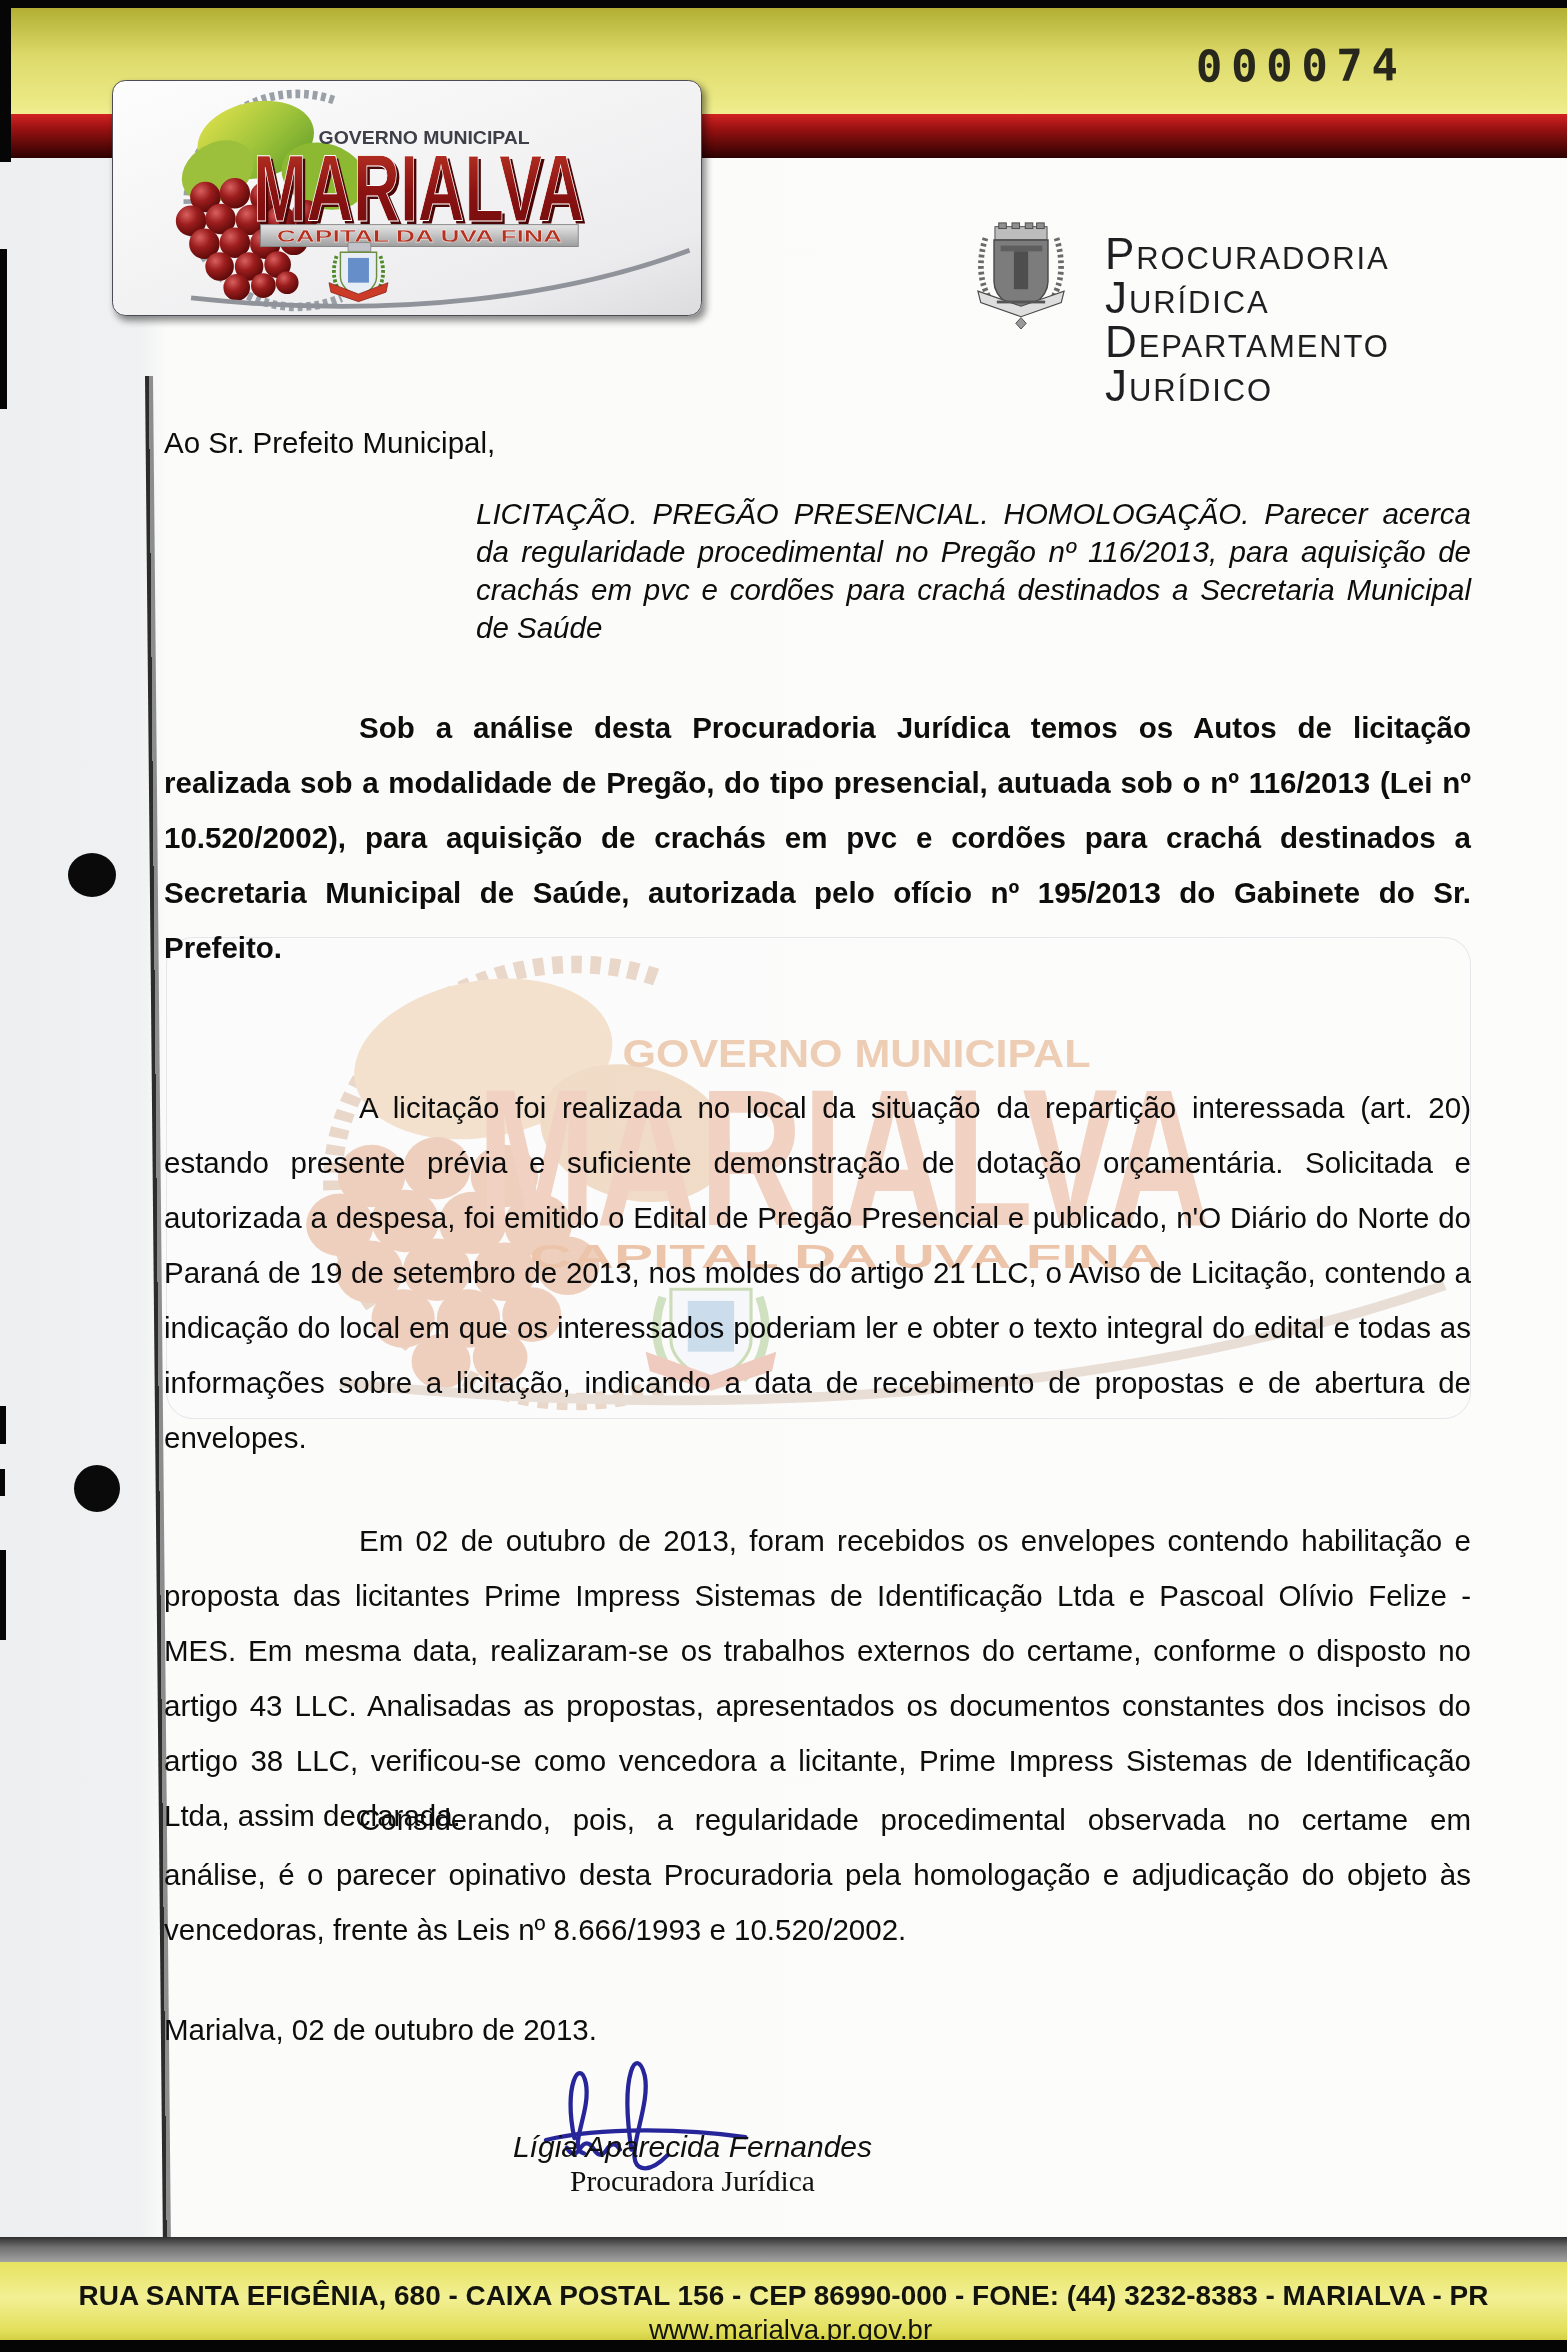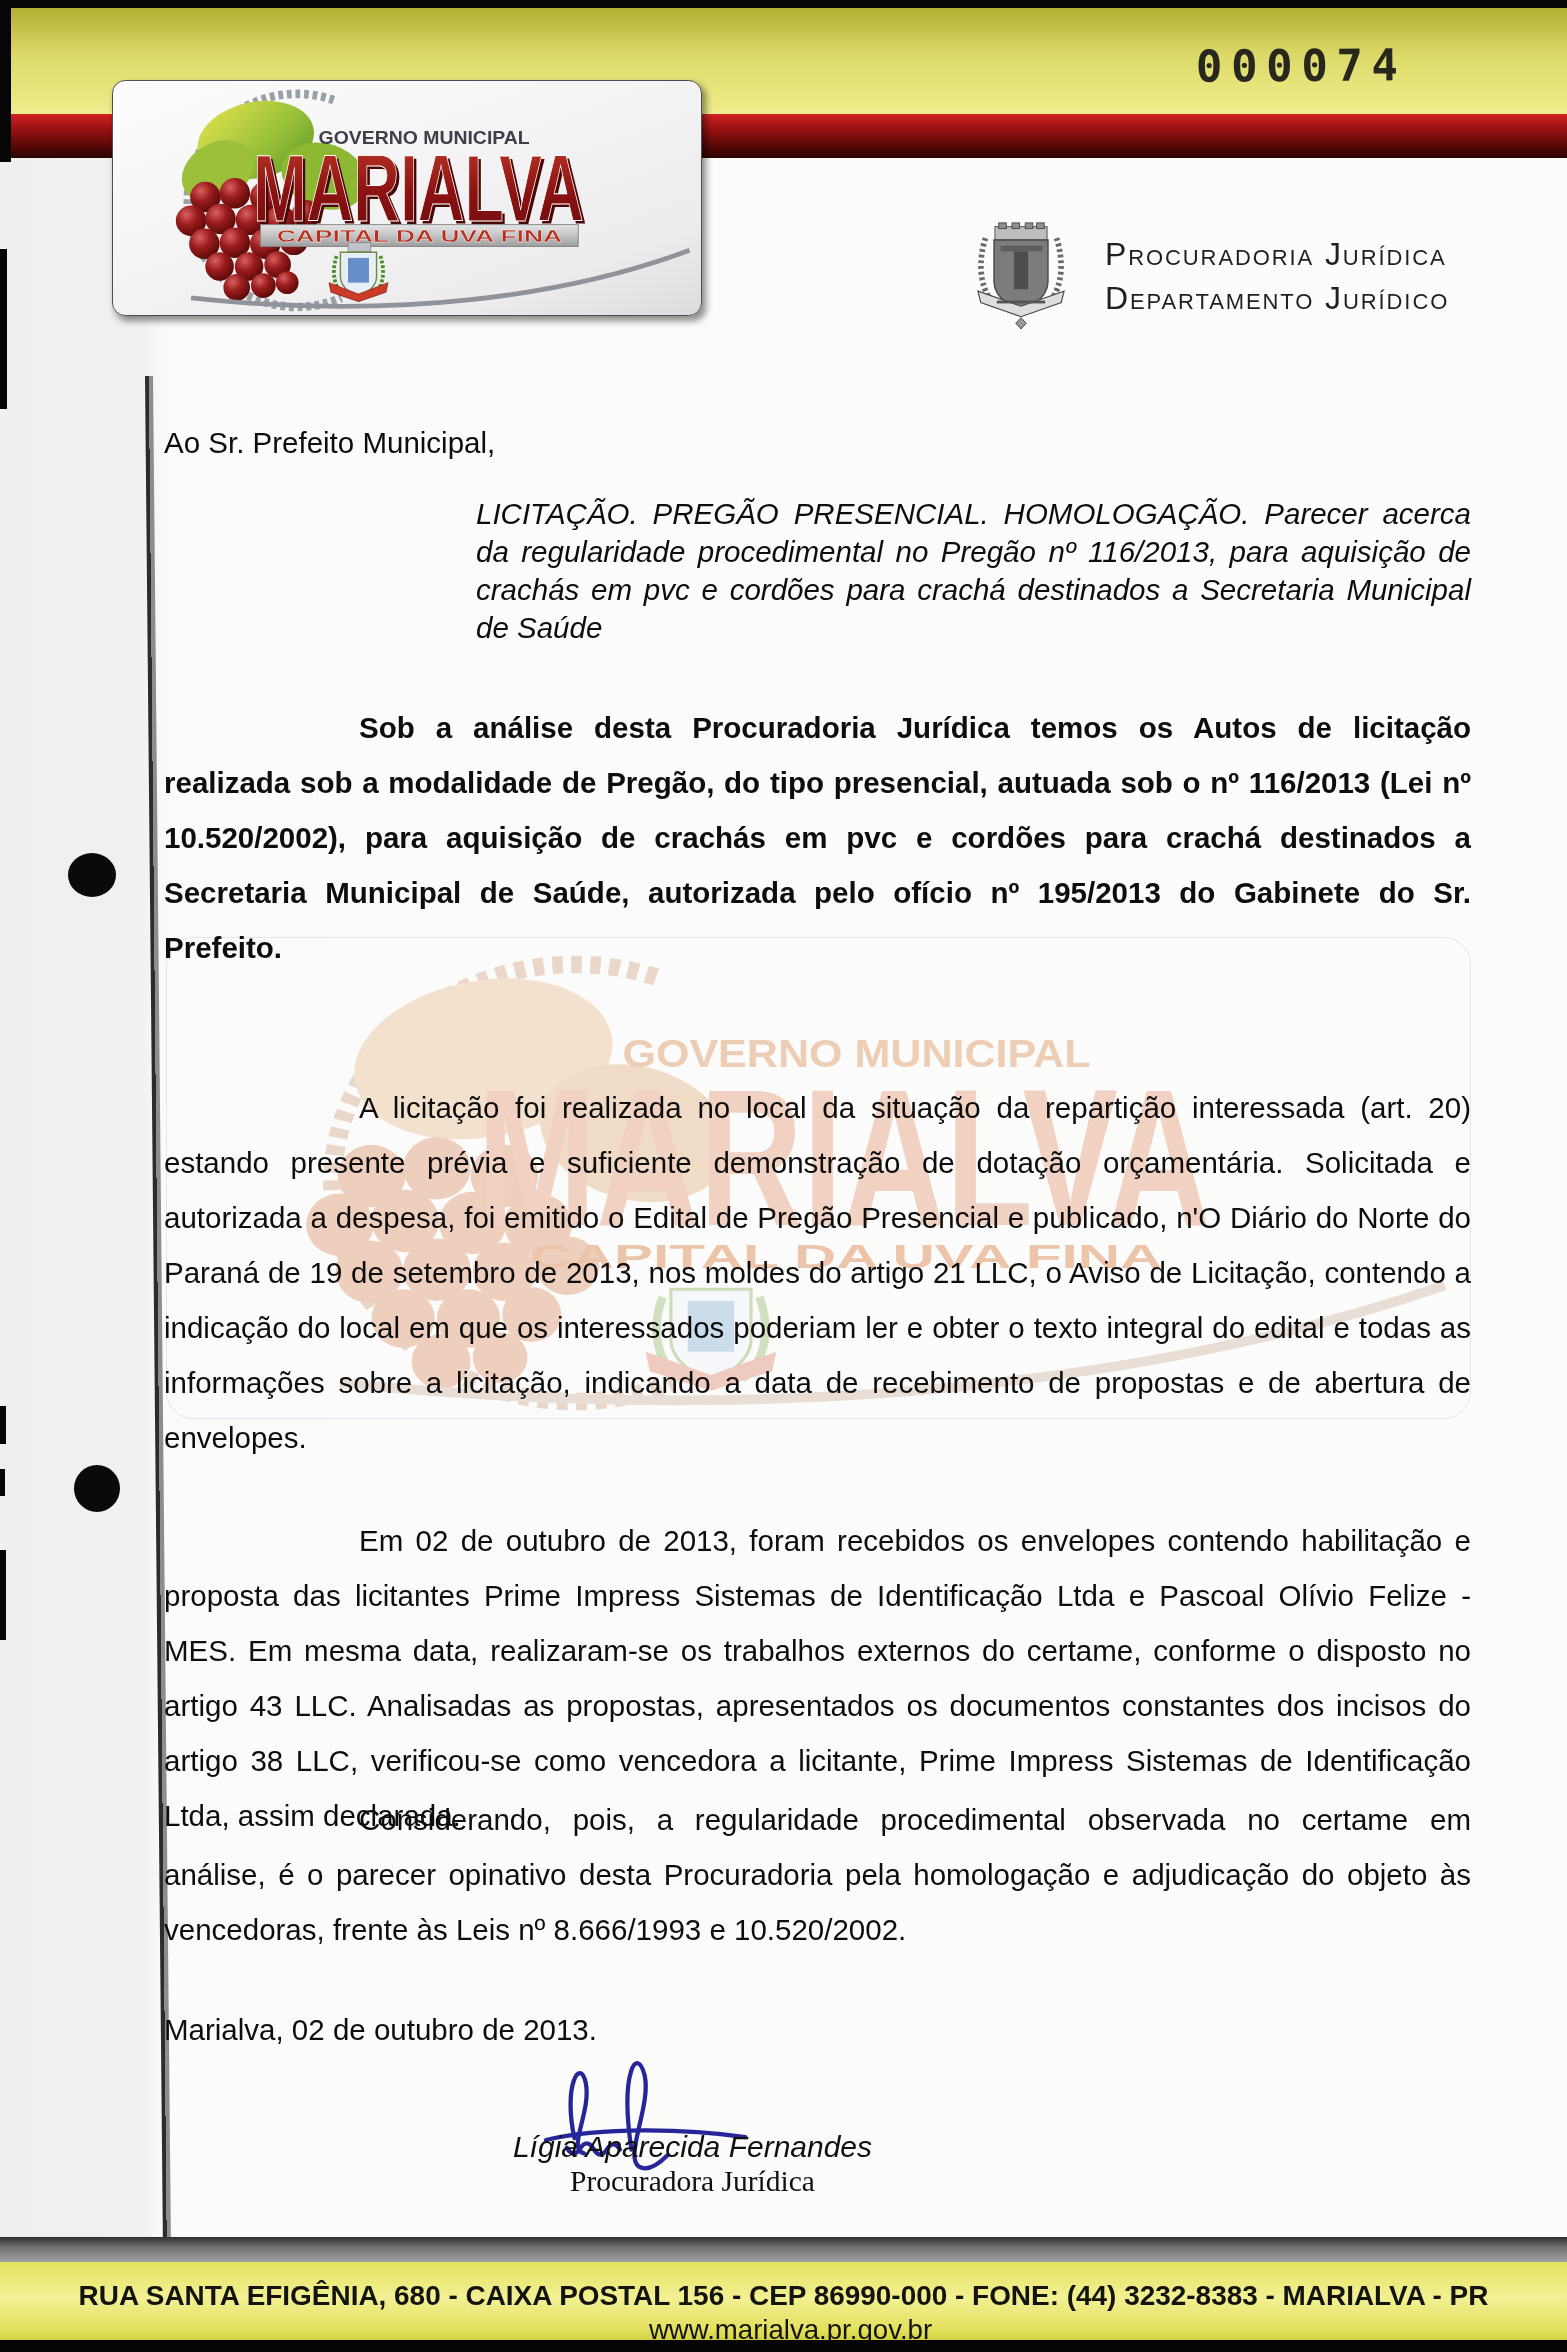--- a/index.html
+++ b/index.html
@@ -30,21 +30,21 @@
   }
   .logo-plate svg{position:absolute;inset:0;}
   
   .stamp{
     position:absolute;left:1196px;top:40px;
     font-family:"DejaVu Sans Mono",monospace;font-weight:bold;font-size:44px;
     letter-spacing:8.6px;color:#141414;opacity:.9;transform:rotate(-.4deg);
   }
   
   .dept{position:absolute;left:1105px;top:232px;line-height:44px;
-    font-variant:small-caps;font-size:32px;letter-spacing:1.9px;color:#1f1f22;font-weight:500;}
+    font-variant:small-caps;font-size:44px;letter-spacing:1.9px;color:#1f1f22;font-weight:500;}
   .emblem{position:absolute;left:976px;top:219px;}
   
   .watermark{
     position:absolute;left:166px;top:937px;width:1303px;height:480px;
     border:1.9px solid rgba(150,160,175,.45);border-radius:27px;
     background:rgba(253,253,255,.25);opacity:.5;
   }
   .watermark svg{position:absolute;inset:0;width:100%;height:100%;}
   
   .txt{position:absolute;left:164px;width:1307px;font-size:29.5px;color:#0d0d0d;}

